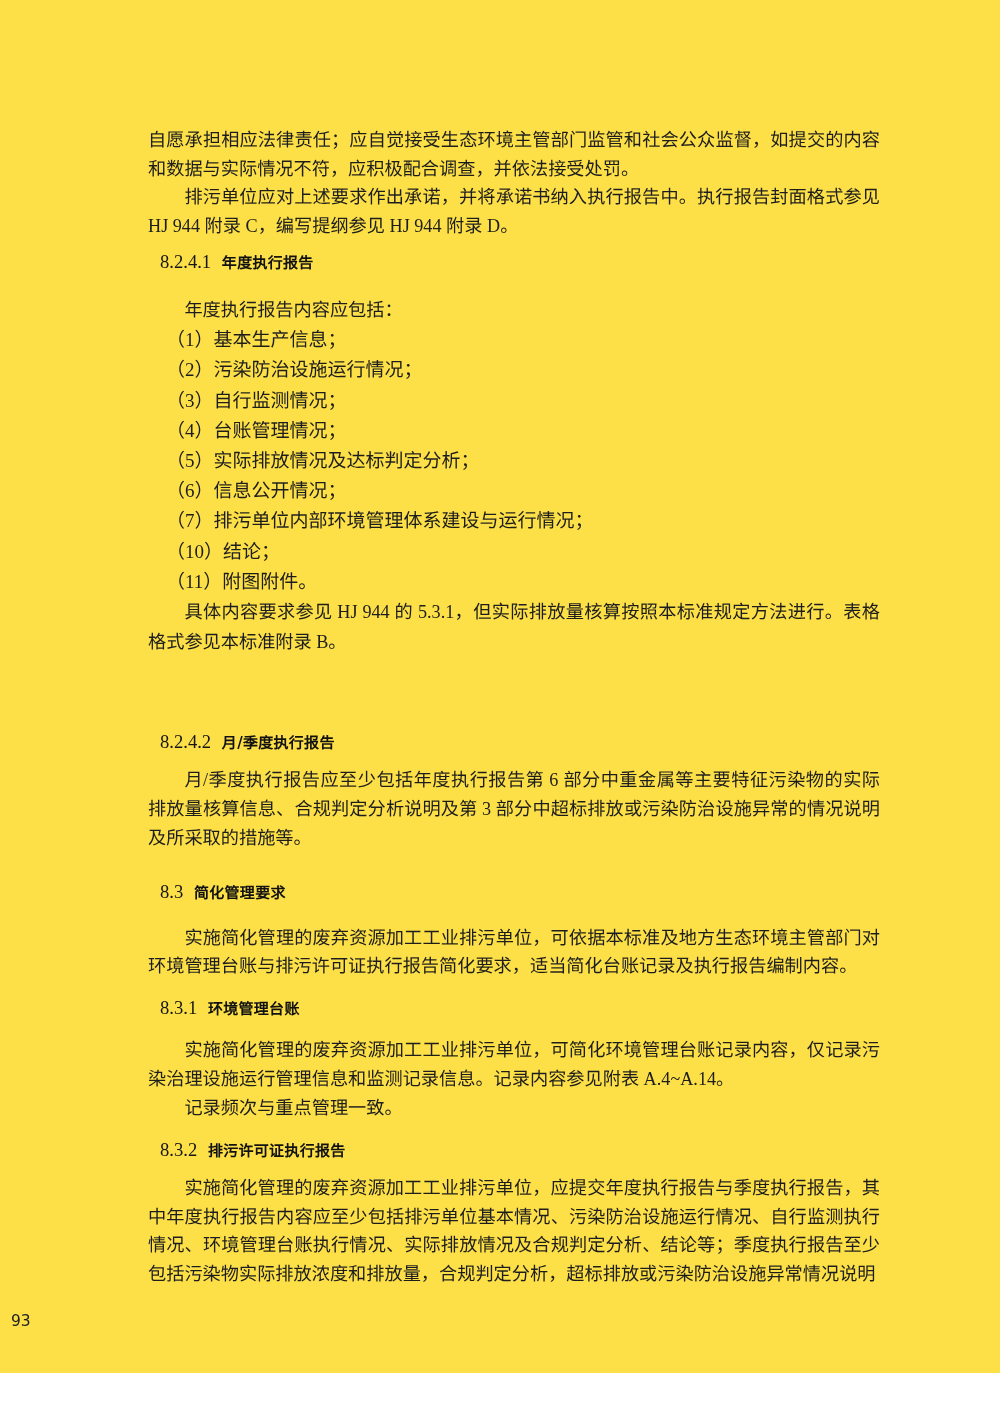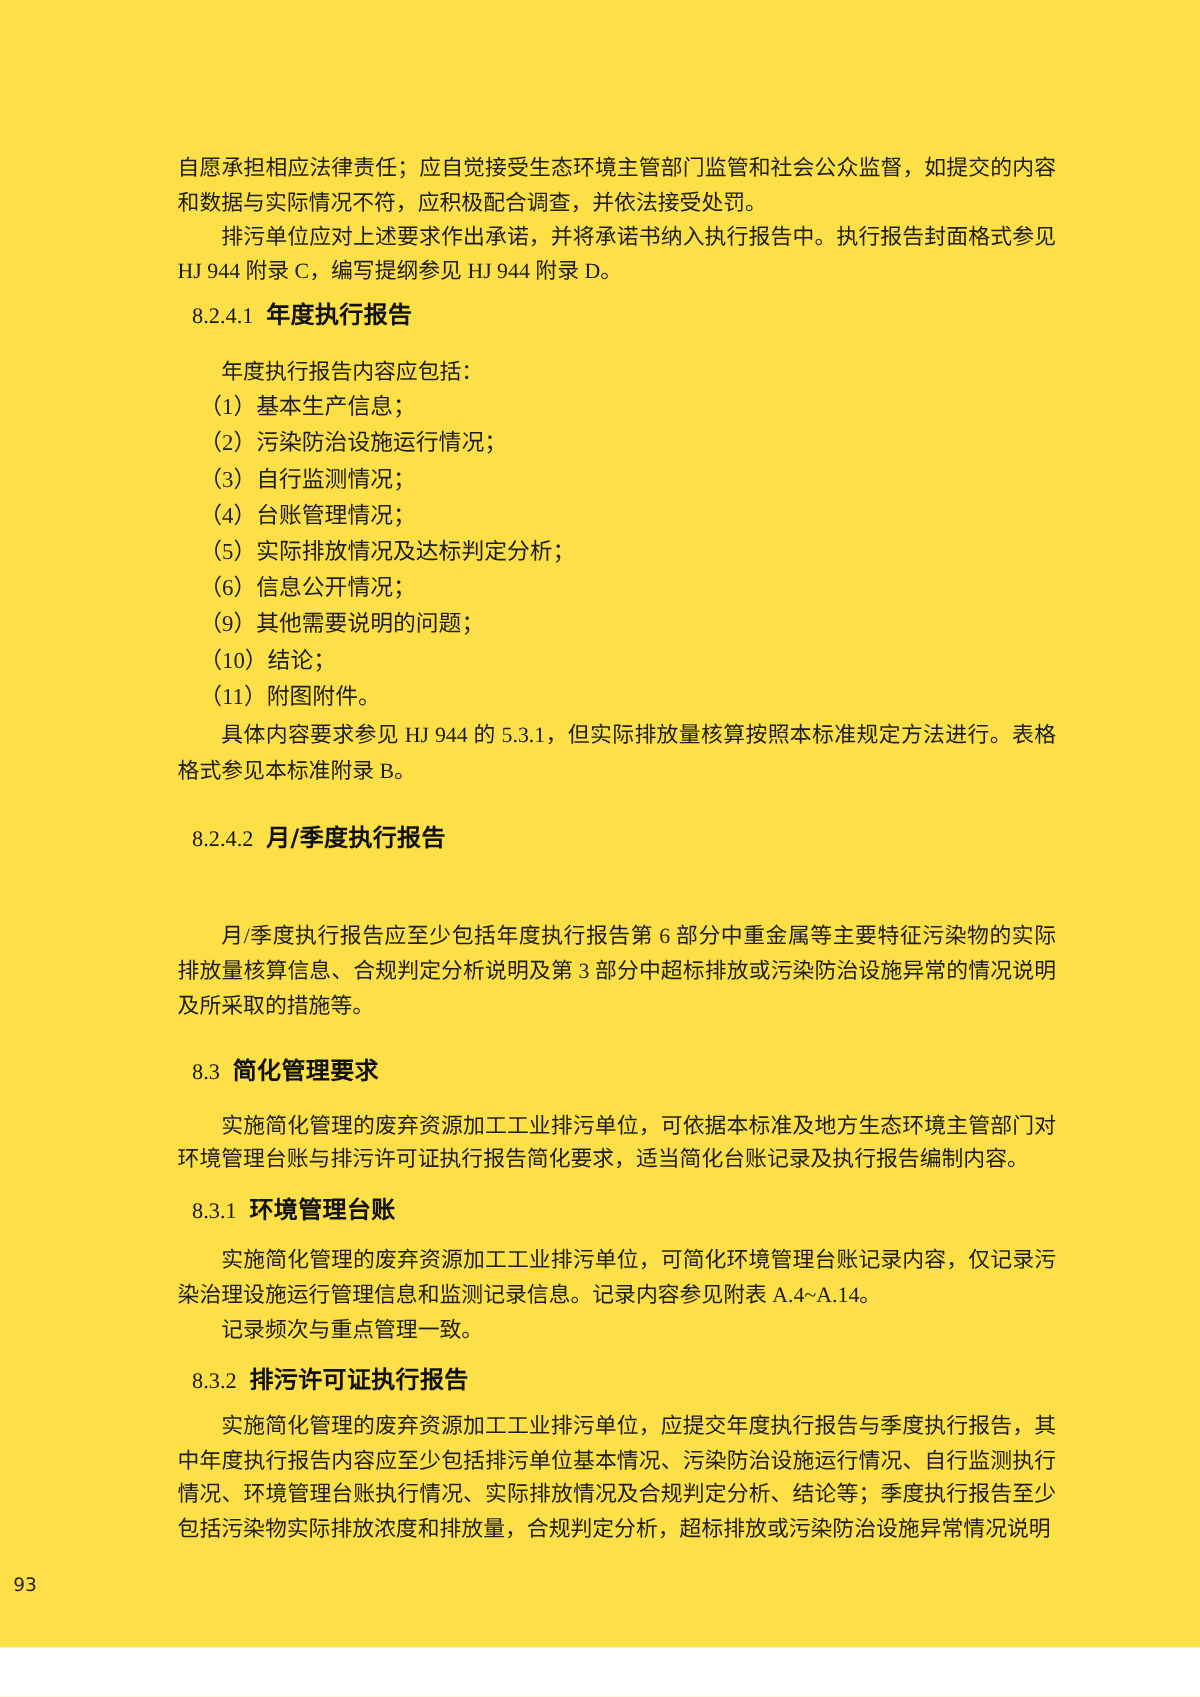--- a/index.html
+++ b/index.html
@@ -64,27 +64,27 @@
     line-height: 26px;
   }
   .hnum {
     font-family: "Liberation Serif", "DejaVu Serif", serif;
     font-size: 18.6px;
     color: #161616;
   }
   .htitle {
     font-family: "DejaVu Sans", "Liberation Sans", sans-serif;
     font-weight: 700;
-    font-size: 20px;
+    font-size: 15px;
     color: #111111;
     margin-left: 6px;
     letter-spacing: 0.3px;
   }
   #h-8241 { top: 249px; }
-  #h-8242 { top: 685px; }
+  #h-8242 { top: 729px; }
   #h-83   { top: 879px; }
   #h-831  { top: 995px; }
   #h-832  { top: 1137px; }
 
   .page-number {
     position: absolute;
     left: 11px;
     top: 1312px;
     width: 1000px;
     font-family: "DejaVu Sans", "Liberation Sans", sans-serif;
@@ -108,21 +108,21 @@
   </h3>
 
   <div class="block" id="blk-annual">
     <p class="indent2">年度执行报告内容应包括：</p>
     <div class="li">（1）基本生产信息；</div>
     <div class="li">（2）污染防治设施运行情况；</div>
     <div class="li">（3）自行监测情况；</div>
     <div class="li">（4）台账管理情况；</div>
     <div class="li">（5）实际排放情况及达标判定分析；</div>
     <div class="li">（6）信息公开情况；</div>
-    <div class="li">（9）其他需要说明的问题；</div>
+    <div class="li">（7）排污单位内部环境管理体系建设与运行情况；</div>
     <div class="li">（10）结论；</div>
     <div class="li">（11）附图附件。</div>
     <p class="indent2">具体内容要求参见 HJ 944 的 5.3.1，但实际排放量核算按照本标准规定方法进行。表格格式参见本标准附录 B。</p>
   </div>
 
   <h3 class="heading" id="h-8242">
     <span class="hnum">8.2.4.2</span>
     <span class="htitle">月/季度执行报告</span>
   </h3>
 

